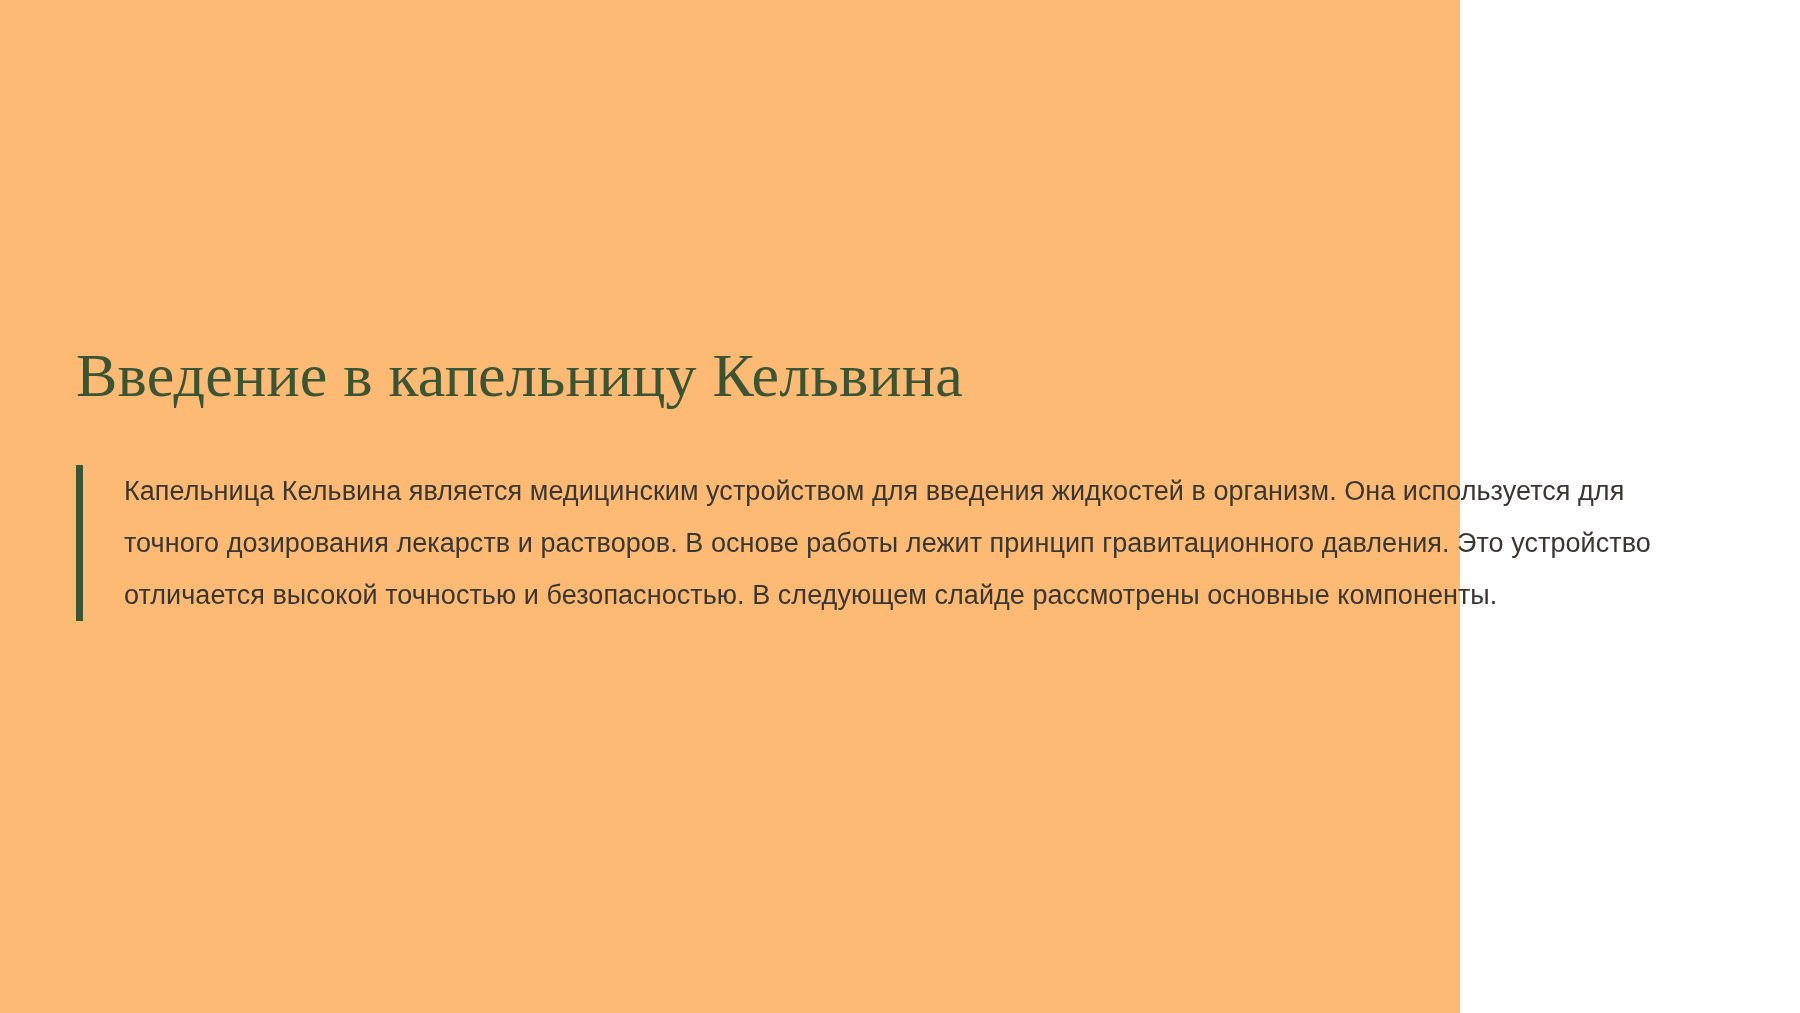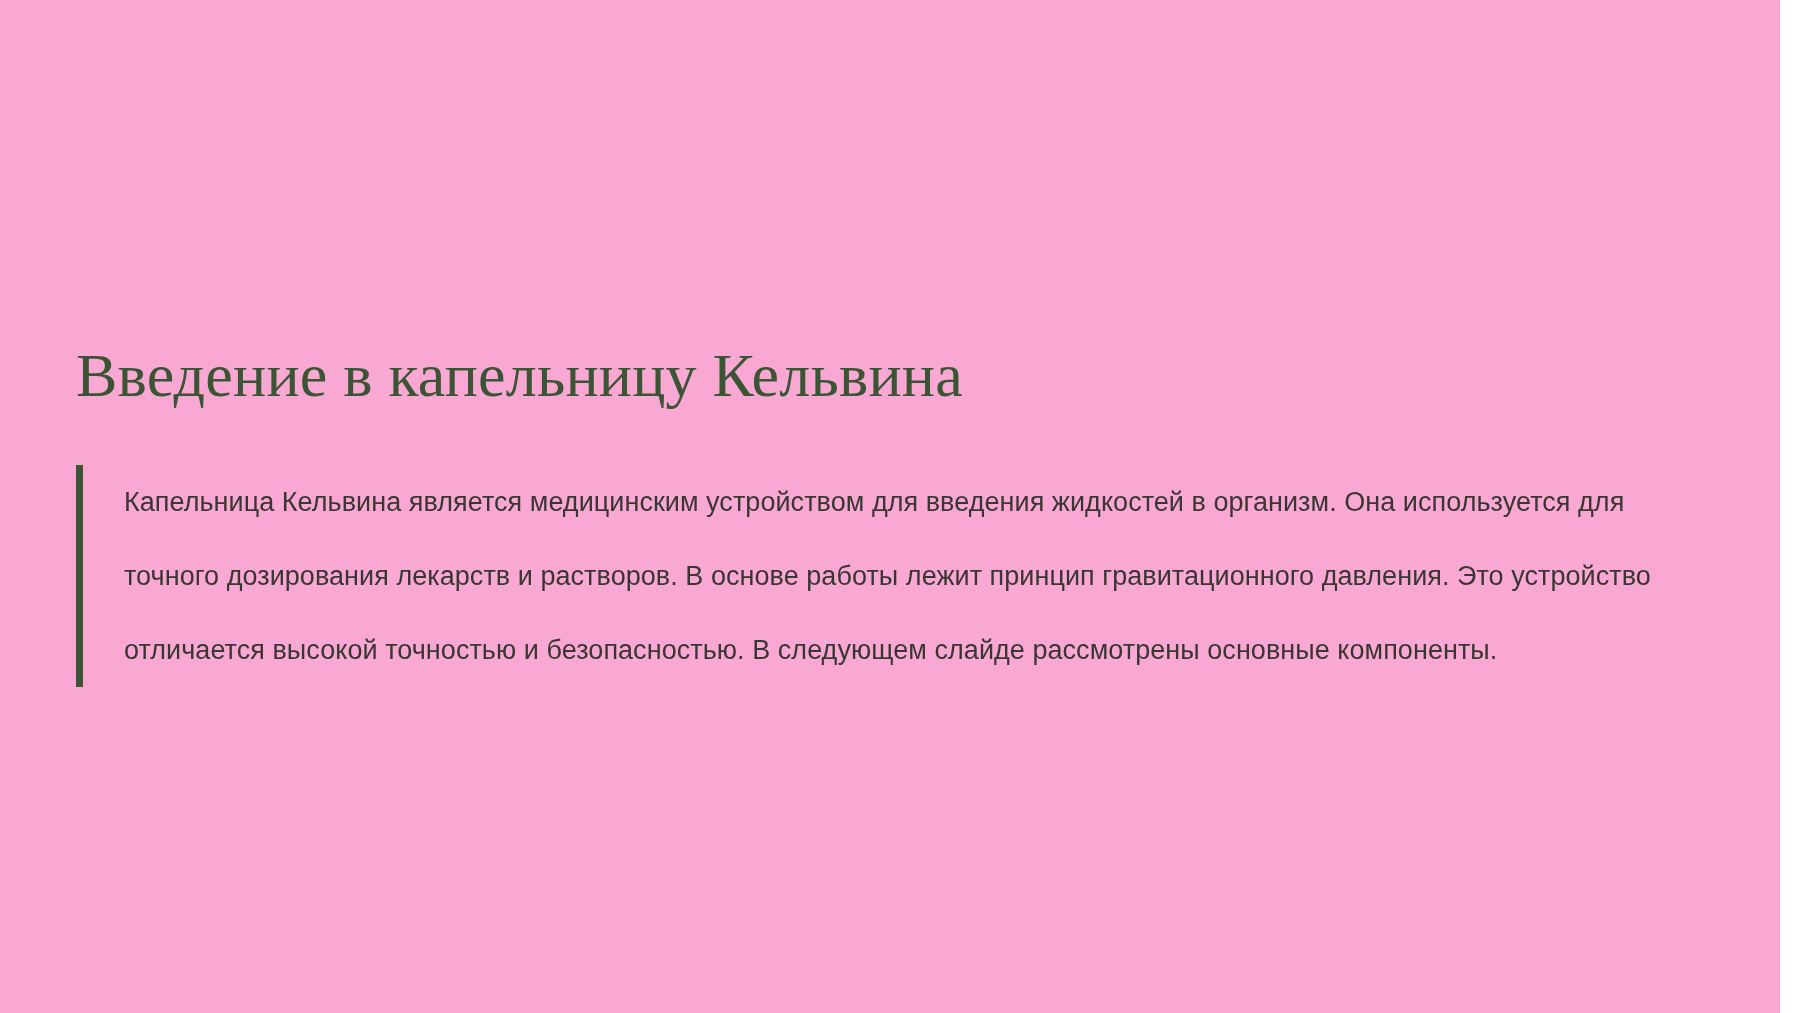--- a/index.html
+++ b/index.html
@@ -10,23 +10,23 @@
 
   body {
     width: 1800px;
     height: 1013px;
     overflow: hidden;
     font-family: "Liberation Sans", sans-serif;
   }
 
   #slide {
     position: relative;
-    width: 1780px;
+    width: 1460px;
     height: 1013px;
-    background: #f9a8d4;
+    background: #fdba74;
     box-sizing: border-box;
   }
 
   
   #slide-title {
     position: absolute;
     left: 76px;
     top: 338px;
     width: 1620px;
     margin: 0;
@@ -56,21 +56,21 @@
     border-radius: 0;
   }
 
   #body-text {
     flex: 1 1 auto;
     margin: 0;
     padding: 0 0 0 41px;
     font-family: "Liberation Sans", "DejaVu Sans", sans-serif;
     font-weight: 400;
     font-size: 27px;
-    line-height: 74px;
+    line-height: 52px;
     color: #3A3632;
     text-align: left;
     letter-spacing: 0.05px;
   }
 </style>
 </head>
 <body>
 
 <div id="slide">
 

